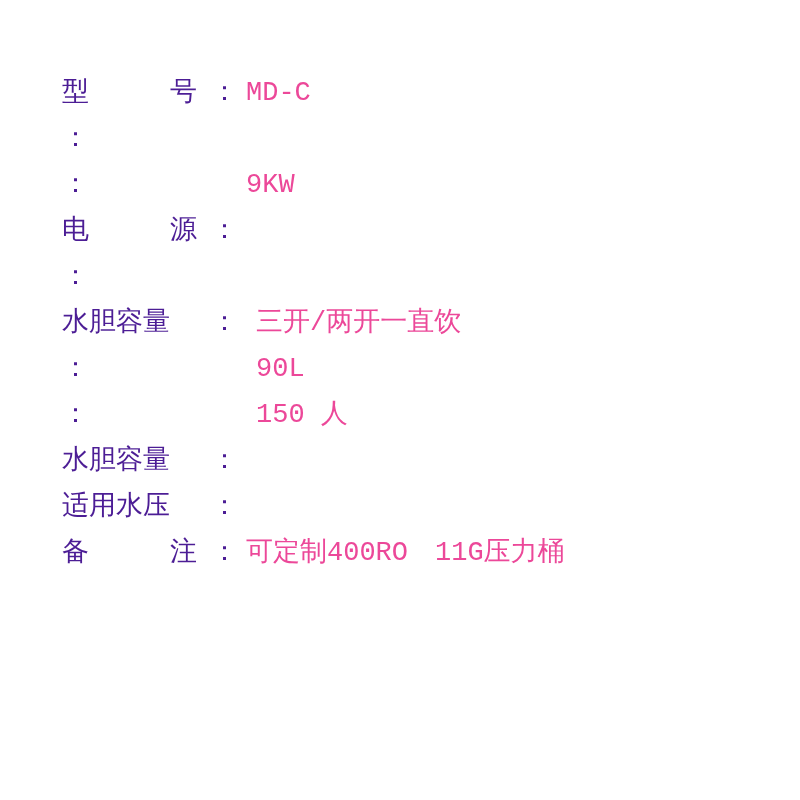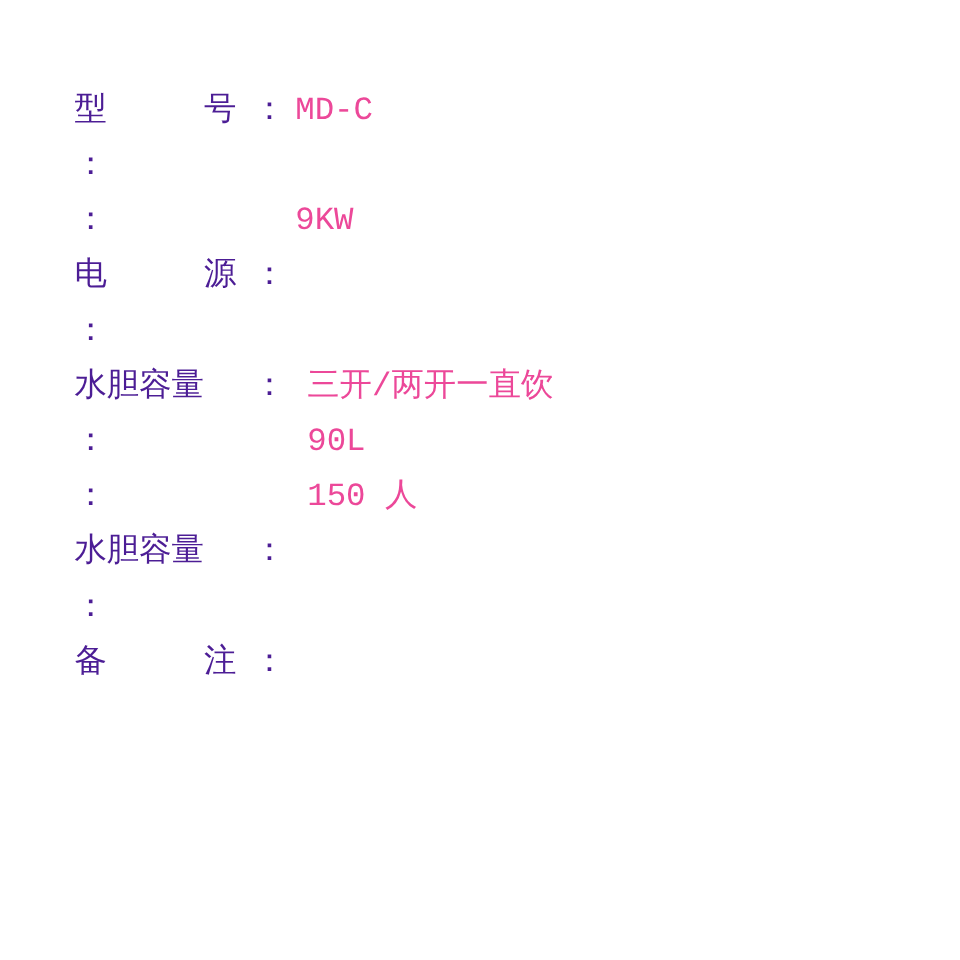--- a/index.html
+++ b/index.html
@@ -125,25 +125,27 @@
 
     <div class="spec-row">
       <div class="spec-label">
         <span class="lbl-text">水胆容量</span>
         <span class="lbl-colon">：</span>
       </div>
     </div>
 
     <div class="spec-row">
       <div class="spec-label">
+        <span class="lbl-text">适用水压</span>
         <span class="lbl-colon">：</span>
       </div>
     </div>
 
     <div class="spec-row">
       <div class="spec-label">
         <span class="lbl-text">备　　　注</span>
         <span class="lbl-colon">：</span>
       </div>
+      <div class="spec-value">可定制400RO　11G压力桶</div>
     </div>
 
   </div>
 </div>
 
 </body></html>

